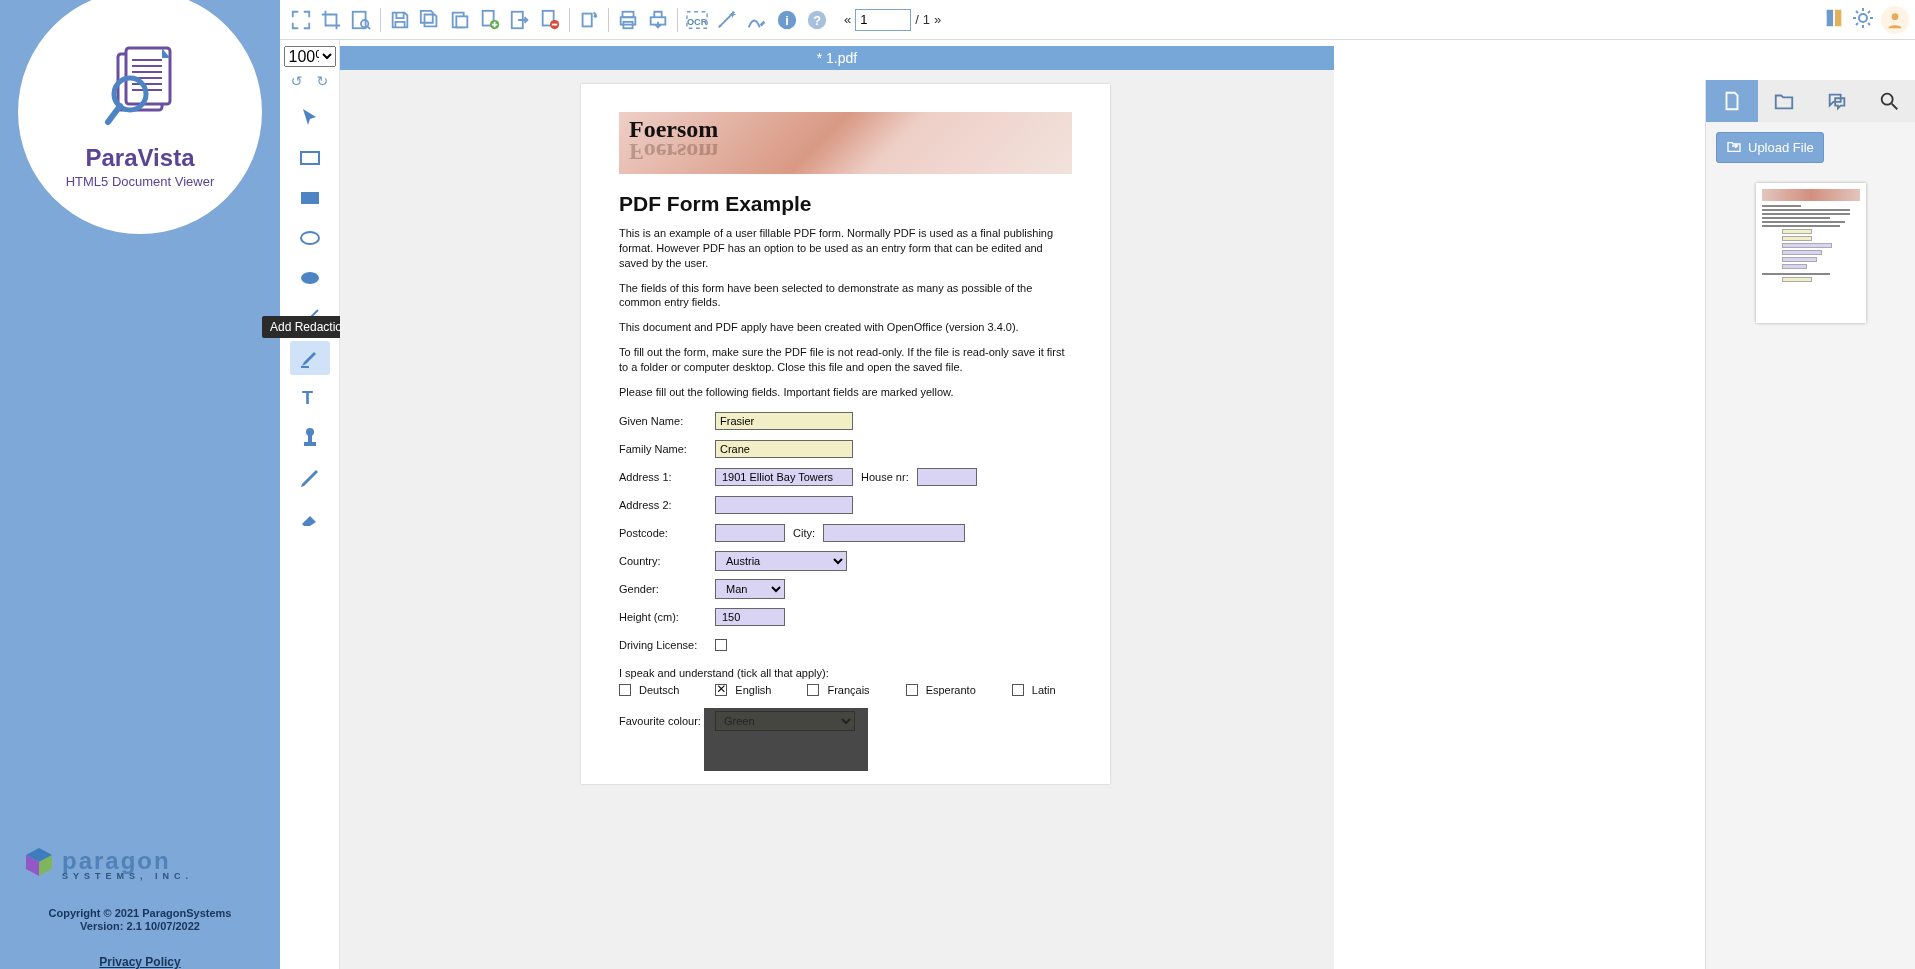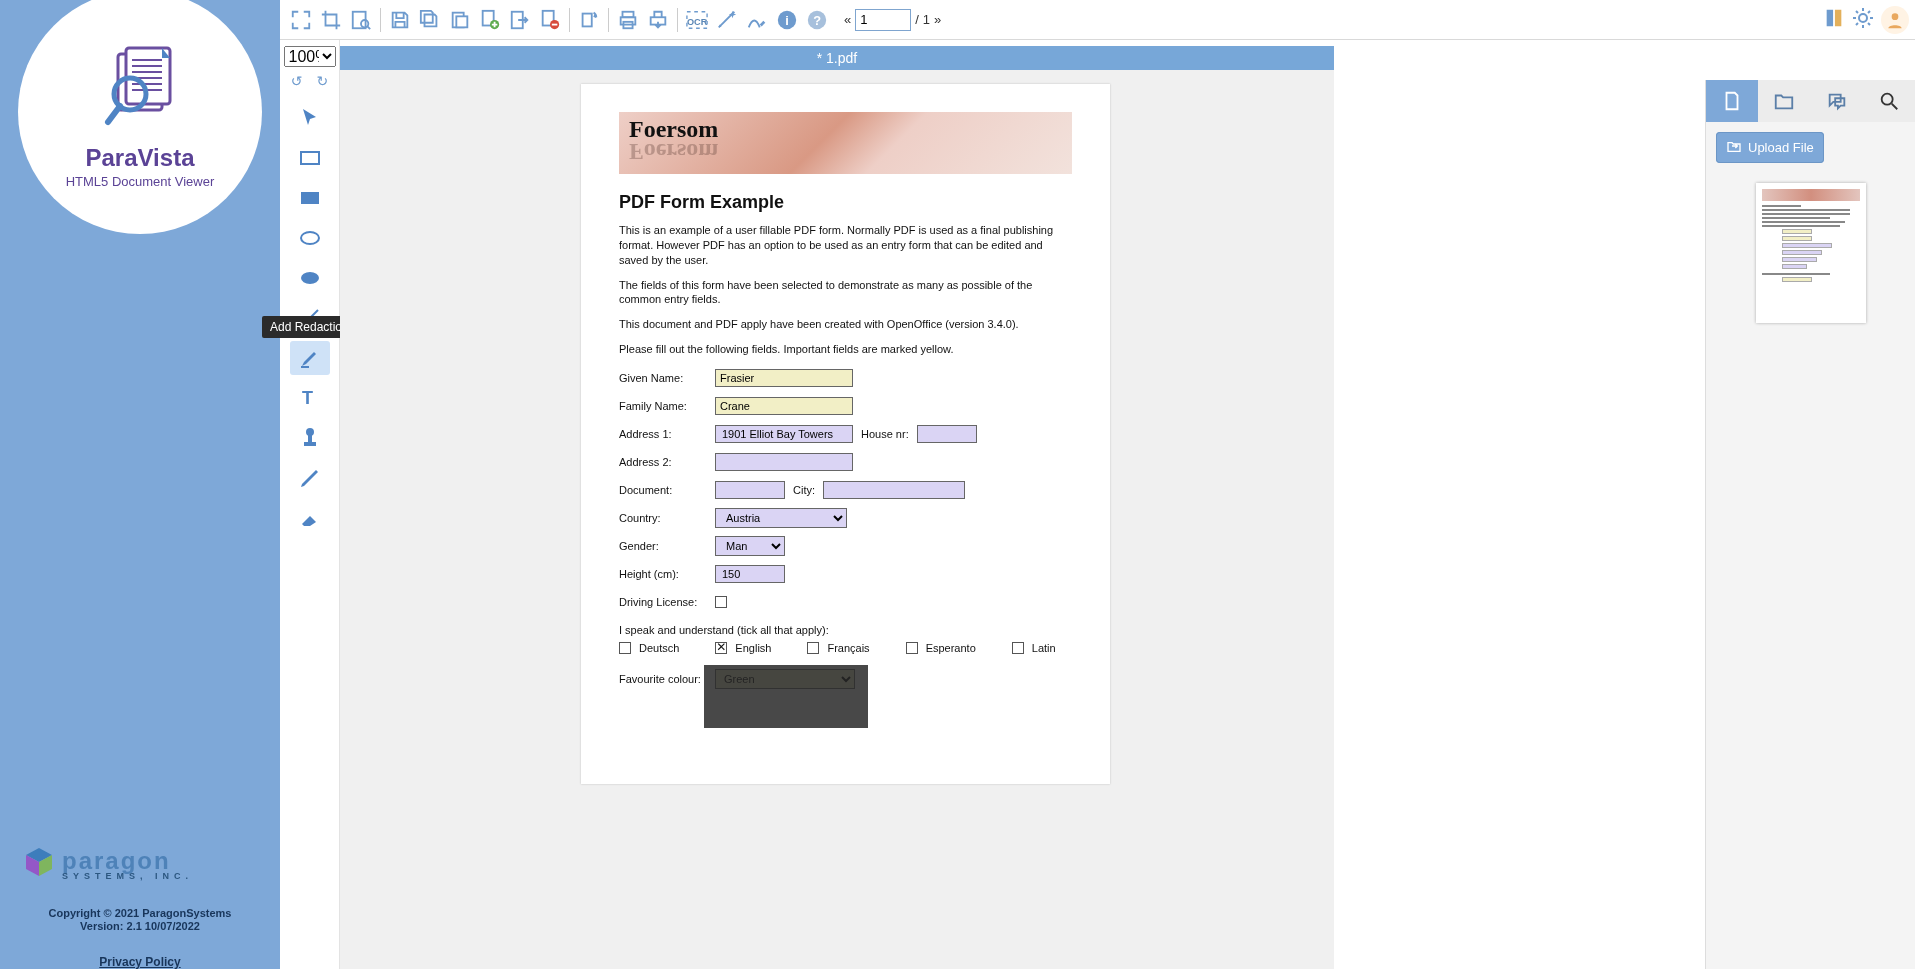--- a/index.html
+++ b/index.html
@@ -91,21 +91,21 @@
   }
   .page-header .logo-text {
     position:absolute; left:10px; top:4px;
     font-size:24px; font-weight:bold; color:#111; font-family: "Times New Roman", serif;
   }
   .page-header .logo-shadow {
     position:absolute; left:10px; top:26px;
     font-size:24px; font-weight:bold; color:rgba(100,70,60,0.35);
     transform:scaleY(-1); font-family:"Times New Roman",serif;
   }
-  .h1 { font-size:18px; font-weight:bold; margin:8px 0 10px 0; }
+  .h1 { font-size:21px; font-weight:bold; margin:8px 0 10px 0; }
   .p  { margin:0 0 10px 0; line-height:1.35; }
 
   .form-row { display:flex; align-items:center; margin:6px 0; gap:8px; min-height:22px;}
   .form-label { width:88px; }
   .inp { height:18px; border:1px solid #666; font-size:11px; padding:0 4px; background:#fff;}
   .inp.lilac { background:#dad4f4;padding-left:6px; }
   .inp.yellow{ background:#f2efc6; }
   .inp.w1 { width:138px;} .inp.w3{width:70px;}
   .inp.w5{width:60px;} .inp.w6{width:142px;} .inp.sel{height:20px; width:132px;}
   .inp.sel2{height:20px; width:70px;}
@@ -396,20 +396,21 @@
   <div class="page-canvas">
     <div class="page">
       <div class="page-header">
         <span class="logo-text">Foersom</span>
         <span class="logo-shadow">Foersom</span>
       </div>
       <div class="h1">PDF Form Example</div>
       <div class="p">This is an example of a user fillable PDF form. Normally PDF is used as a final publishing format. However PDF has an option to be used as an entry form that can be edited and saved by the user.</div>
       <div class="p">The fields of this form have been selected to demonstrate as many as possible of the common entry fields.</div>
       <div class="p">This document and PDF apply have been created with OpenOffice (version 3.4.0).</div>
+      <div class="p">To fill out the form, make sure the PDF file is not read-only. If the file is read-only save it first to a folder or computer desktop. Close this file and open the saved file.</div>
       <div class="p">Please fill out the following fields. Important fields are marked yellow.</div>
 
       <div style="position:relative;">
         <div class="redaction"></div>
 
         <div class="form-row">
           <span class="form-label">Given Name:</span>
           <input class="inp yellow w1" value="Frasier" style="">
         </div>
         <div class="form-row">
@@ -420,21 +421,21 @@
           <span class="form-label">Address 1:</span>
           <input class="inp lilac w1" value="1901 Elliot Bay Towers" style="">
           <span>House nr:</span>
           <input class="inp lilac w5" value="" style="">
         </div>
         <div class="form-row">
           <span class="form-label">Address 2:</span>
           <input class="inp lilac w1" value="" style="">
         </div>
         <div class="form-row">
-          <span class="form-label">Document:</span>
+          <span class="form-label">Postcode:</span>
           <input class="inp lilac w3" value="" style="">
           <span>City:</span>
           <input class="inp lilac w6" value="" style="">
         </div>
         <div class="form-row">
           <span class="form-label">Country:</span>
           <select class="inp lilac sel"><option>Austria</option></select>
         </div>
         <div class="form-row">
           <span class="form-label">Gender:</span>

